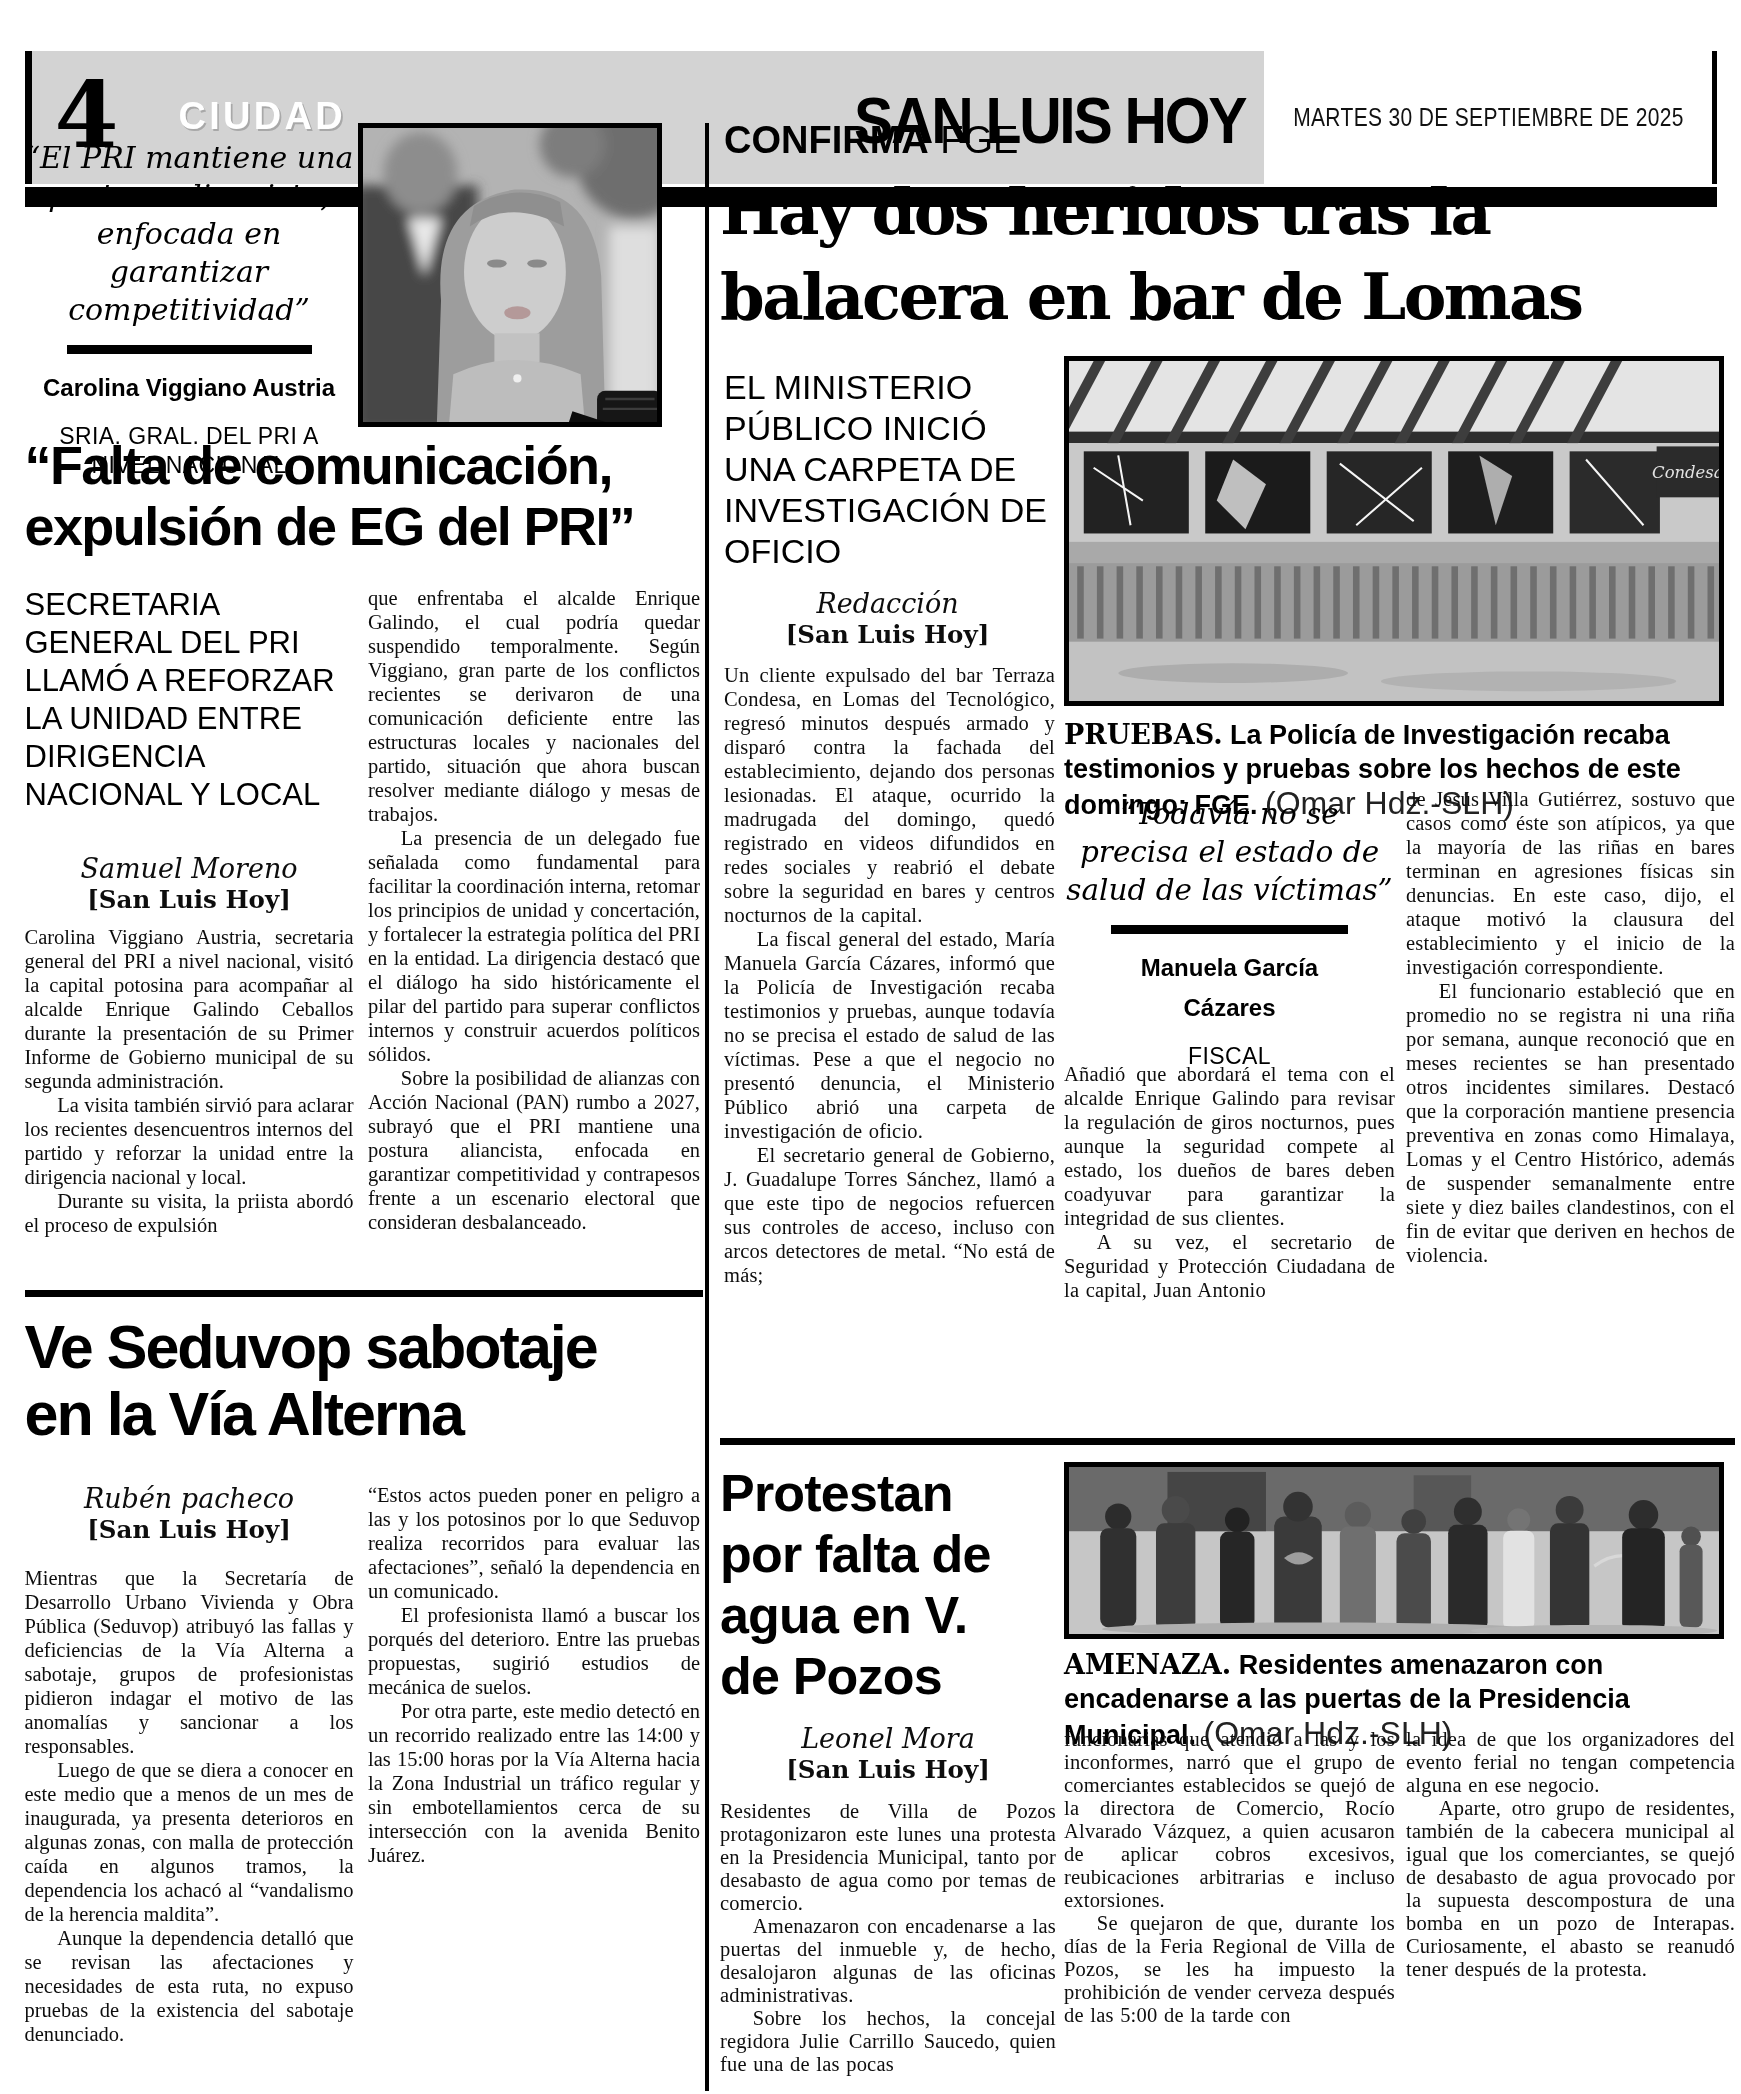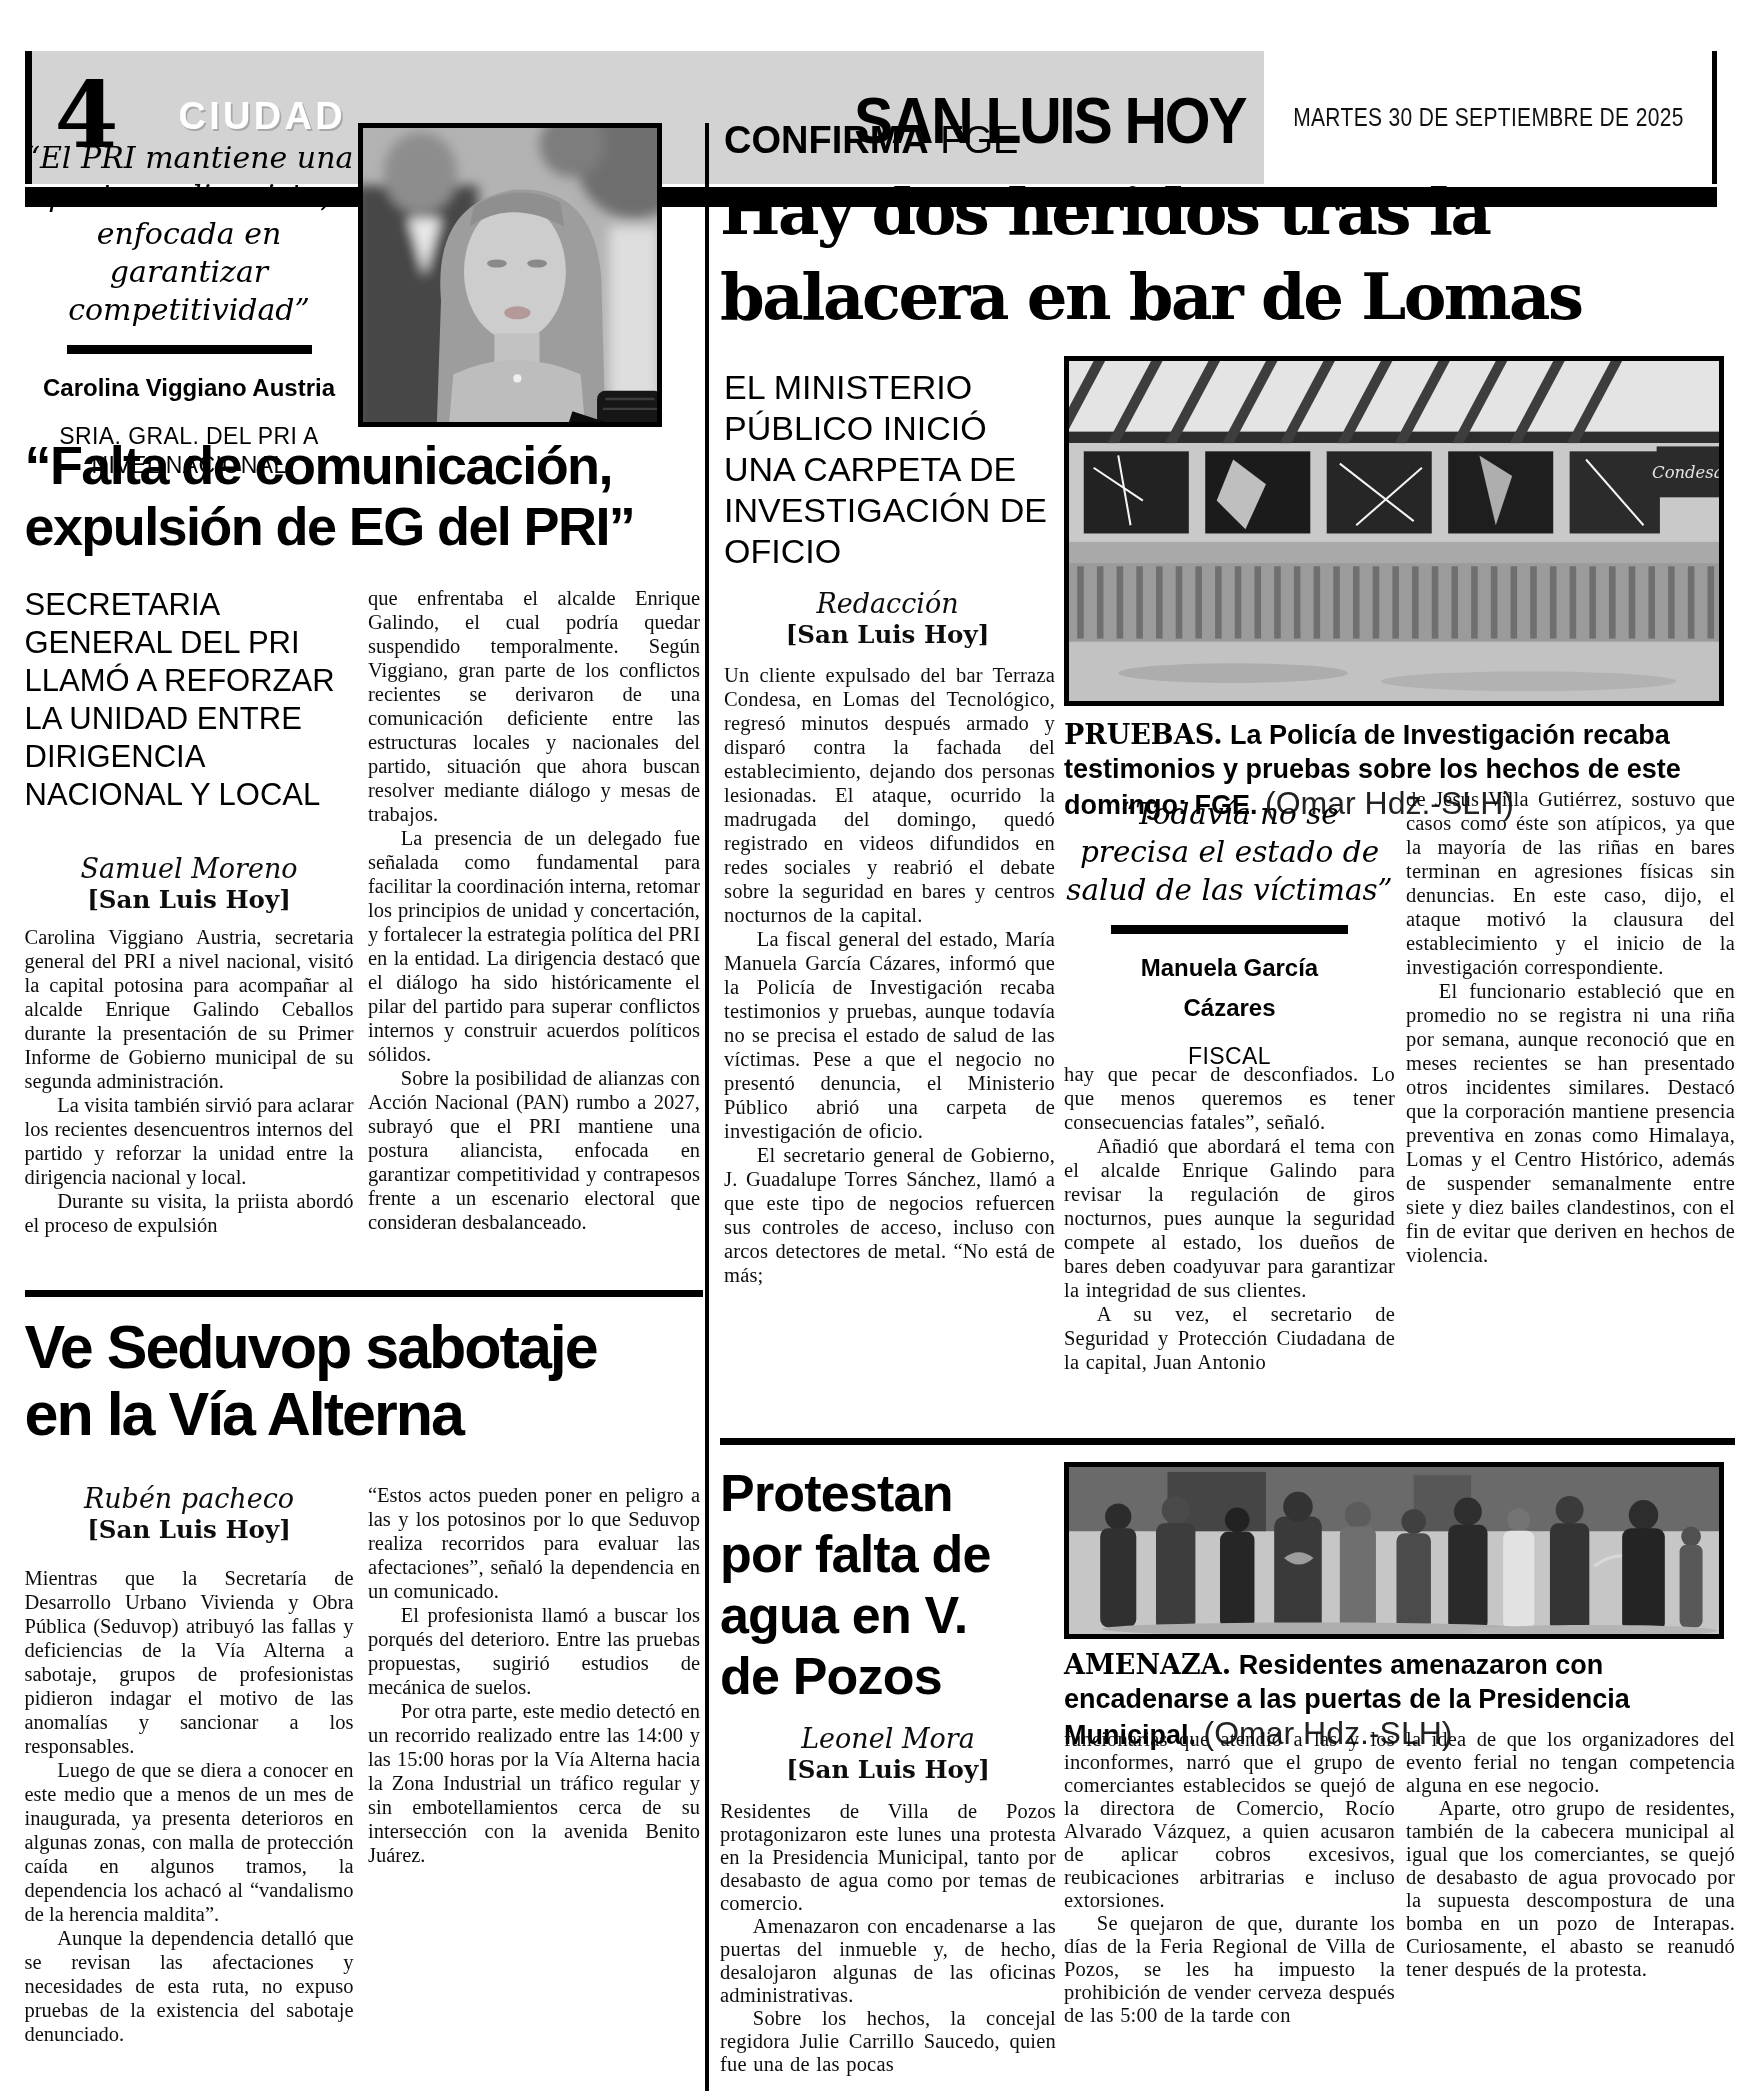--- a/index.html
+++ b/index.html
@@ -271,21 +271,20 @@
   </div>
 
   <div class="quoteblock" style="left:1064px;top:795px;width:331px;">
     <div class="qtext" style="font-size:29.5px;line-height:38px;">“Todavía no se precisa el estado de salud de las víctimas”</div>
     <div class="qrule" style="width:237px;"></div>
     <div class="qname" style="width:270px;">Manuela García Cázares</div>
     <div class="qrole">FISCAL</div>
   </div>
 
   <div class="body roomy" style="left:1064px;top:1062px;width:331px;height:370px;">
-      <p>hay que pecar de desconfiados. Lo que menos queremos es tener consecuencias fatales”, señaló.</p>
       <p>Añadió que abordará el tema con el alcalde Enrique Galindo para revisar la regulación de giros nocturnos, pues aunque la seguridad compete al estado, los dueños de bares deben coadyuvar para garantizar la integridad de sus clientes.</p>
       <p>A su vez, el secretario de Seguridad y Protección Ciudadana de la capital, Juan Antonio</p>
     </div>
   <div class="body roomy" style="left:1406px;top:787px;width:329px;height:645px;">
       <p>de Jesús Villa Gutiérrez, sostuvo que casos como éste son atípicos, ya que la mayoría de las riñas en bares terminan en agresiones físicas sin denuncias. En este caso, dijo, el ataque motivó la clausura del establecimiento y el inicio de la investigación correspondiente.</p>
       <p>El funcionario estableció que en promedio no se registra ni una riña por semana, aunque reconoció que en meses recientes se han presentado otros incidentes similares. Destacó que la corporación mantiene presencia preventiva en zonas como Himalaya, Lomas y el Centro Histórico, además de suspender semanalmente entre siete y diez bailes clandestinos, con el fin de evitar que deriven en hechos de violencia.</p>
     </div>
 
   <div class="hrule right"></div>
 

